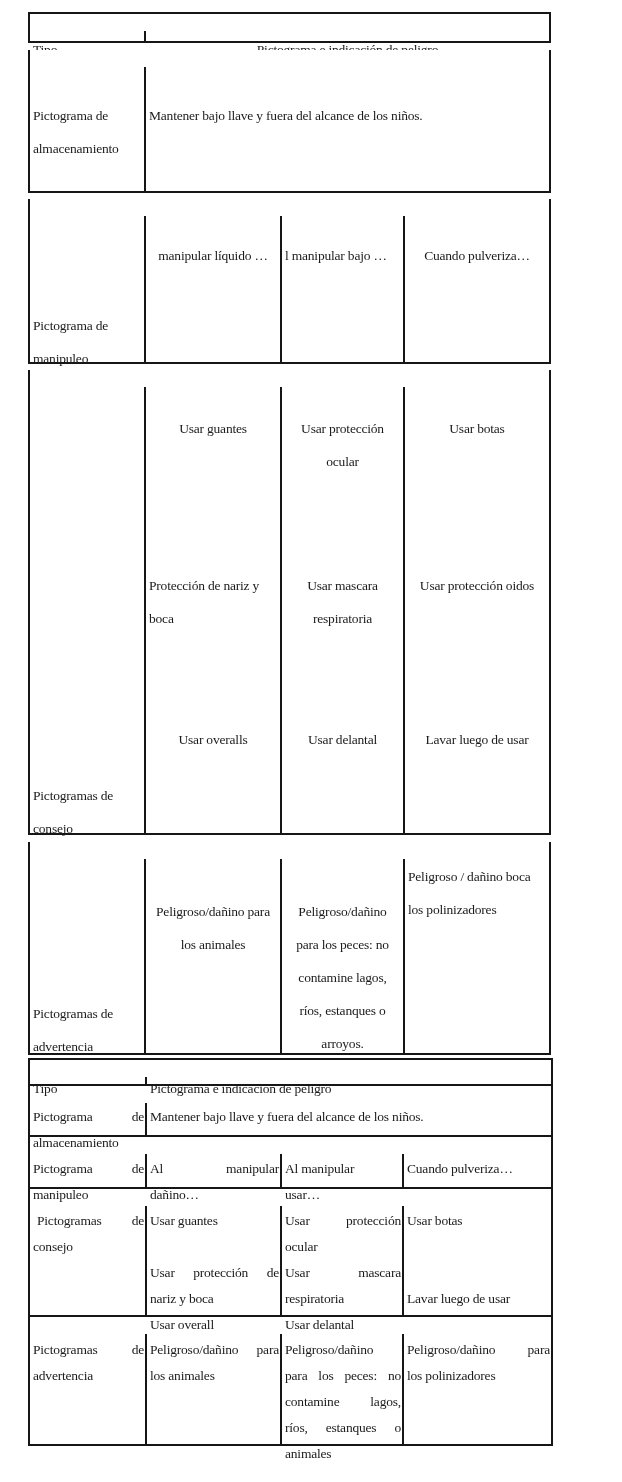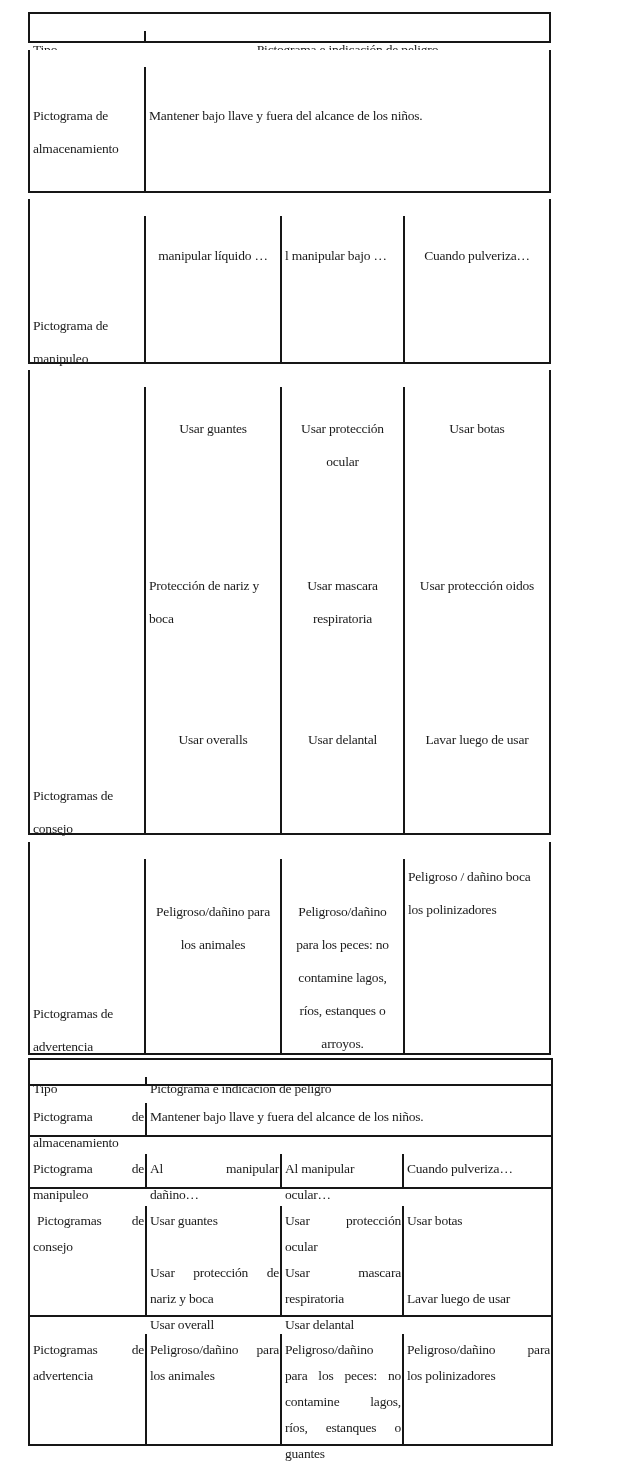--- a/index.html
+++ b/index.html
@@ -198,21 +198,21 @@
       <div class="cell" style="left:0;width:115px;padding-top:2px;">
         <div class="ln jst">Pictograma de</div>
         <div class="ln">manipuleo</div>
       </div>
       <div class="cell bl" style="left:115px;width:135px;padding-top:2px;">
         <div class="ln jst">Al manipular</div>
         <div class="ln">dañino…</div>
       </div>
       <div class="cell bl" style="left:250px;width:122px;padding-top:2px;">
         <div class="ln">Al manipular</div>
-        <div class="ln">ocular…</div>
+        <div class="ln">usar…</div>
       </div>
       <div class="cell bl" style="left:372px;right:0;padding-top:2px;">
         <div class="ln">Cuando pulveriza…</div>
       </div>
     </div>
 
     <div class="t2row bt" style="top:127px;height:128px;">
       <div class="cell" style="left:0;width:115px;padding-top:2px;">
         <div class="ln jst ind">Pictogramas de</div>
         <div class="ln">consejo</div>
@@ -246,21 +246,21 @@
       </div>
       <div class="cell bl" style="left:115px;width:135px;padding-top:3px;">
         <div class="ln jst">Peligroso/dañino para</div>
         <div class="ln">los animales</div>
       </div>
       <div class="cell bl" style="left:250px;width:122px;padding-top:3px;">
         <div class="ln">Peligroso/dañino</div>
         <div class="ln jst">para los peces: no</div>
         <div class="ln jst">contamine lagos,</div>
         <div class="ln jst">ríos, estanques o</div>
-        <div class="ln">guantes</div>
+        <div class="ln">animales</div>
       </div>
       <div class="cell bl" style="left:372px;right:0;padding-top:3px;">
         <div class="ln jst">Peligroso/dañino para</div>
         <div class="ln">los polinizadores</div>
       </div>
     </div>
 
   </div>
 </div>
 

